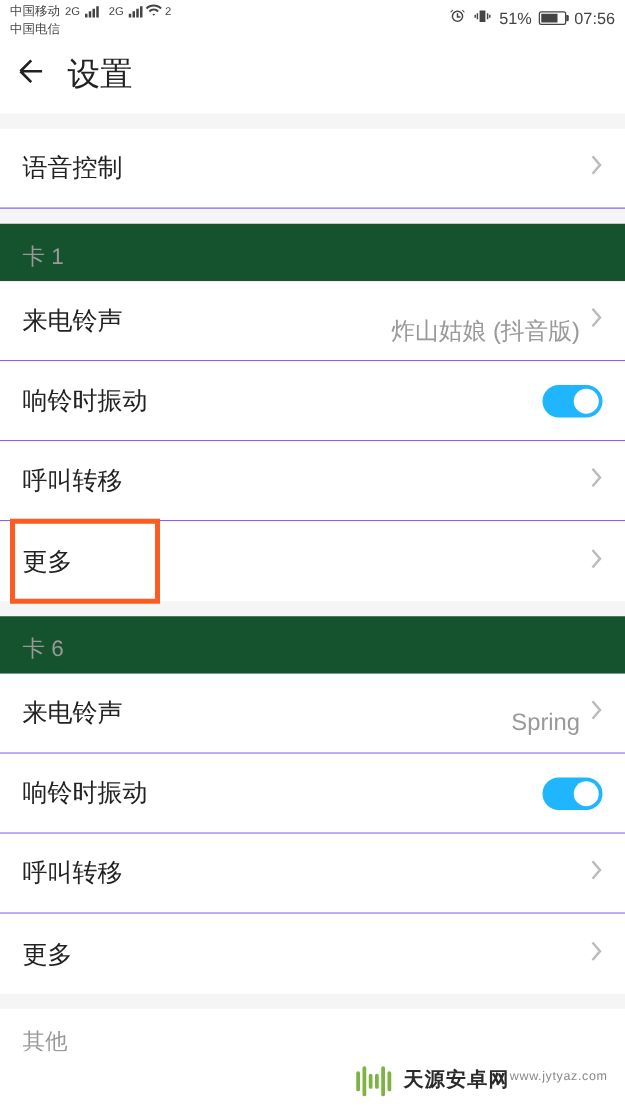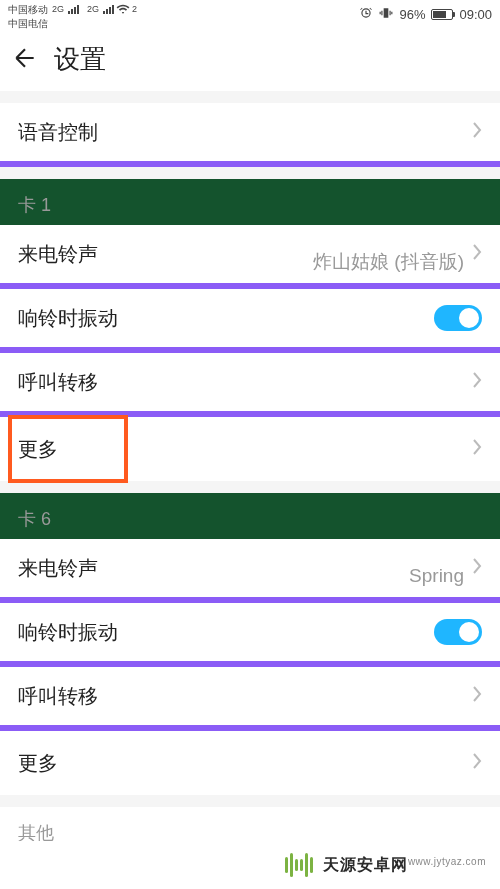--- a/index.html
+++ b/index.html
@@ -44,21 +44,21 @@
     }
     .back-arrow svg { width: 26px; height: 26px; }
     .title { font-size: 26px; color: #222; font-weight: 400; }
     .gap { height: 12px; background: #f5f5f5; }
     .row {
       background: #fff;
       display: flex;
       align-items: center;
       justify-content: space-between;
       padding: 0 18px;
-      border-bottom: 6px solid #8b5cf6;
+      border-bottom: 1px solid #8b5cf6;
       height: 64px;
       position: relative;
     }
     .row:last-child { border-bottom: none; }
     .row .label { font-size: 20px; color: #222; }
     .row .value { font-size: 19px; color: #999; margin-top: 16px; }
     .row .right { display: flex; align-items: center; gap: 8px; }
     .chevron svg { width: 10px; height: 18px; }
     .section-header {
       background: #14532d;
@@ -139,27 +139,27 @@
     <span>
       <svg width="14" height="14" viewBox="0 0 24 24">
           <path fill="#444" d="M12 4a8 8 0 108 8 8 8 0 00-8-8zm0 14a6 6 0 116-6 6 6 0 01-6 6zM5 3L2 6l1 1 3-3zm14 0l-1 1 3 3 1-1zM11 8h2v4h3v2h-5z"></path>
         </svg>
     </span>
     <span>
       <svg width="14" height="14" viewBox="0 0 24 24">
           <path fill="#444" d="M8 4h8v16H8zM4 8h2v8H4zm14 0h2v8h-2zM1 10h2v4H1zm20 0h2v4h-2z"></path>
         </svg>
     </span>
-    <span>96%</span>
+    <span>51%</span>
     <span class="battery-ic">
         <span class="shell">
           <span class="fill"></span>
         </span>
       </span>
-    <span>09:00</span>
+    <span>07:56</span>
   </div>
 </div>
 
 <div class="header">
   <span class="back-arrow">
     <svg viewBox="0 0 24 24">
         <path fill="none" stroke="#222" stroke-width="2" d="M20 12H4m0 0l8-8m-8 8l8 8"></path>
       </svg>
   </span>
   <span class="title">设置</span>

